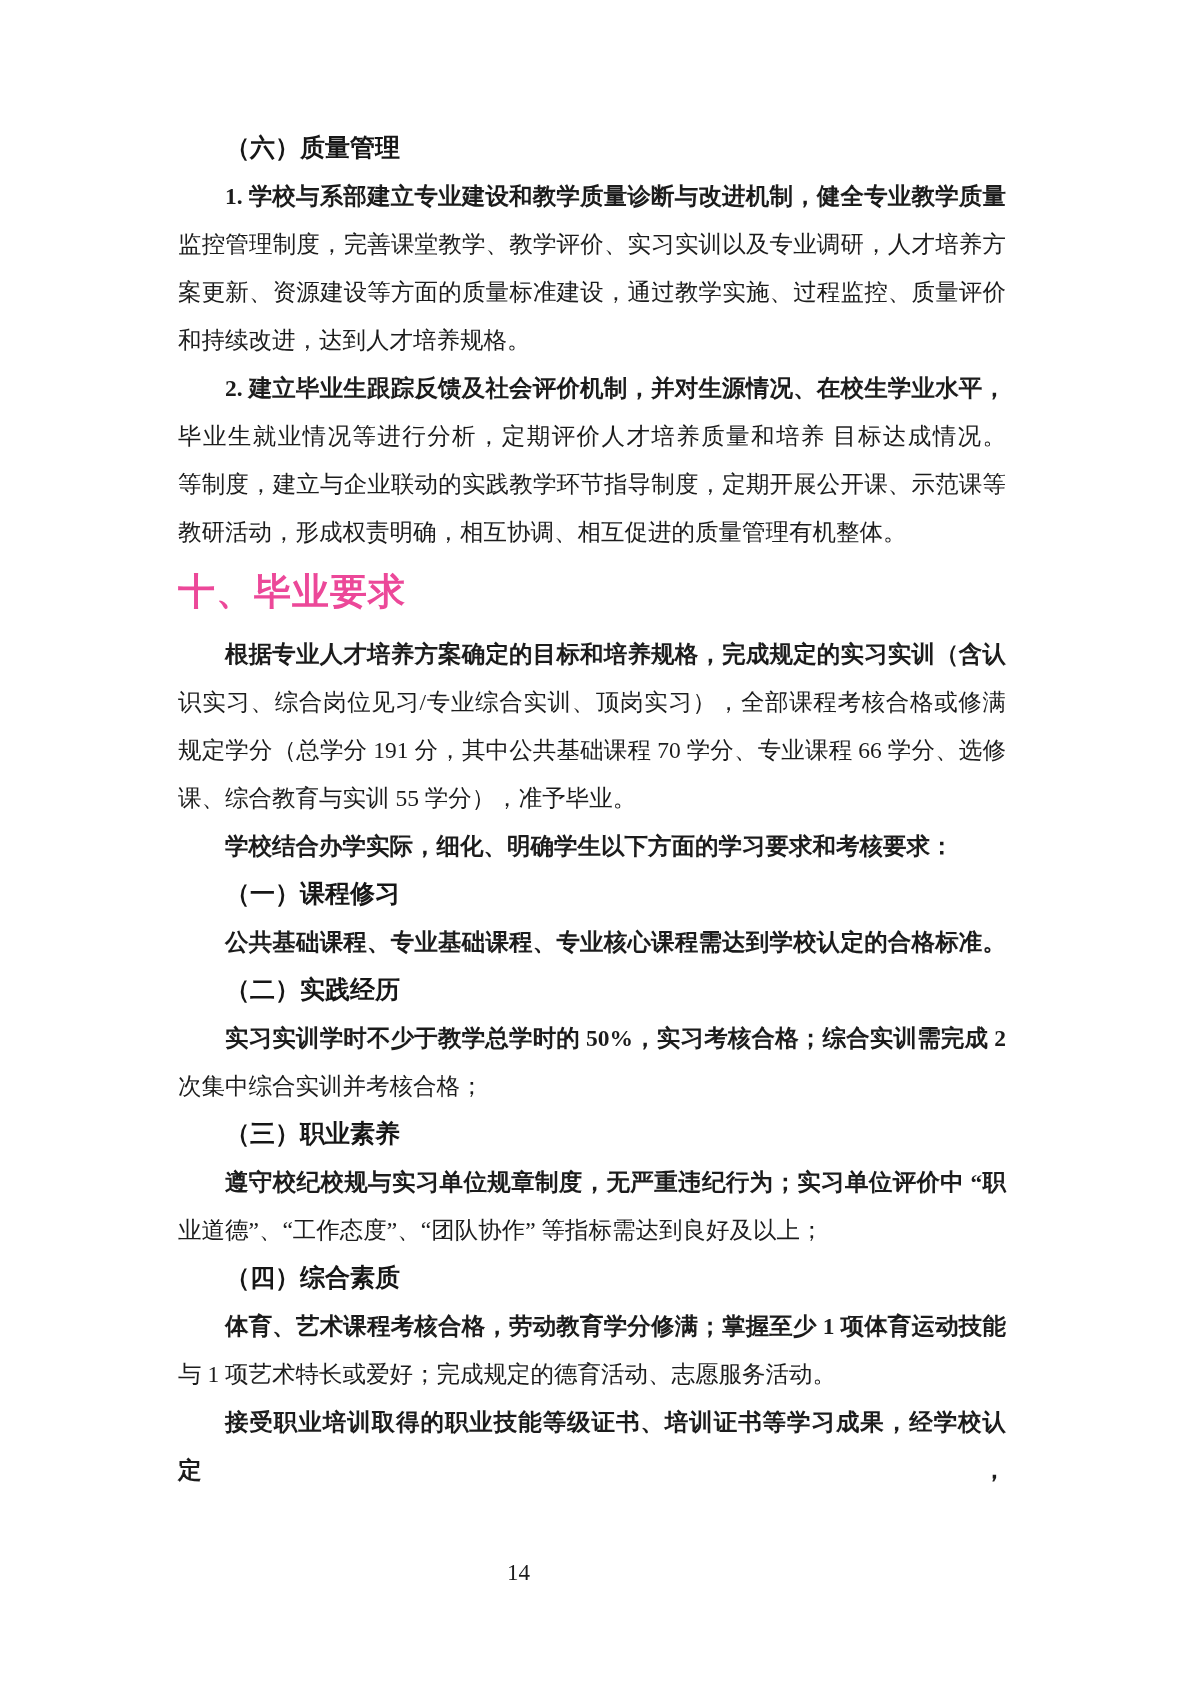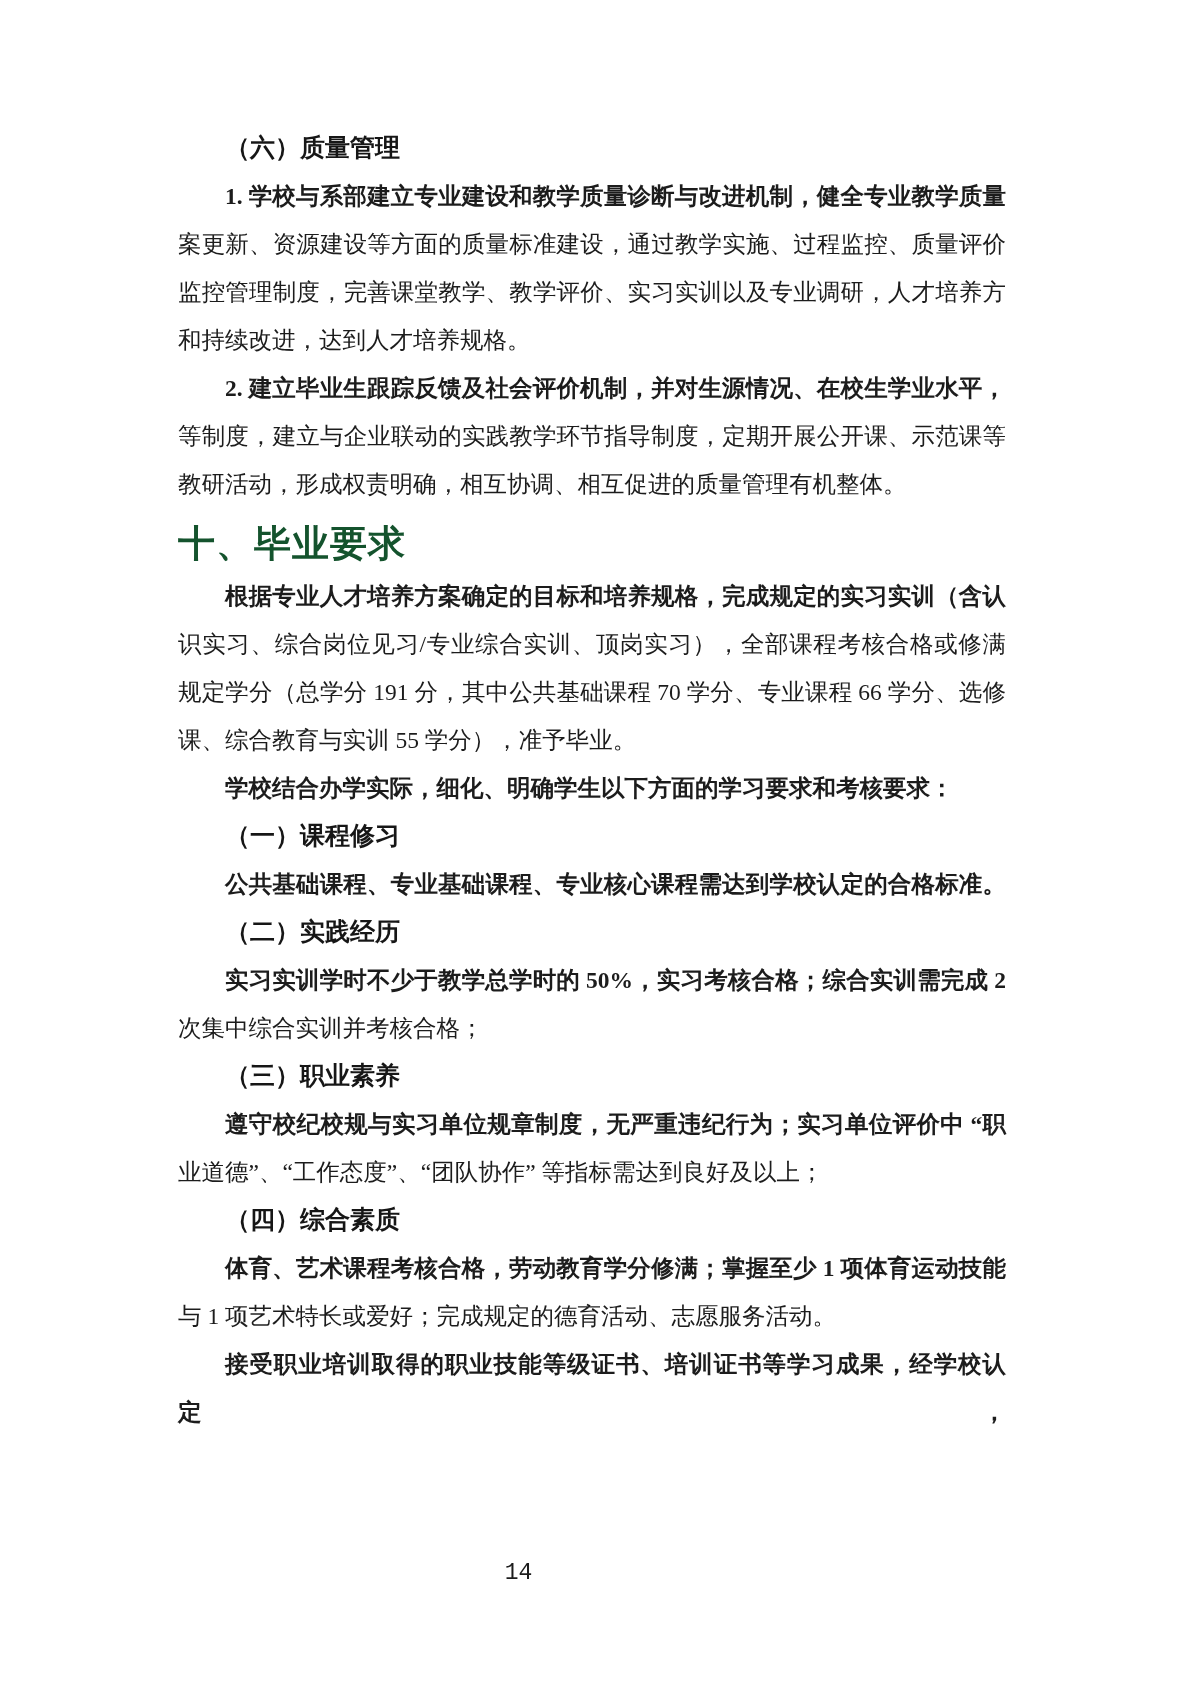--- a/index.html
+++ b/index.html
@@ -22,22 +22,23 @@
     top: 124px;
     width: 828px;
   }
   
   .h1 {
     font-family: "Liberation Sans", sans-serif;
     font-weight: bold;
     font-size: 37px;
     line-height: 56px;
     margin-top: 8px;
+    margin-bottom: 10px;
     letter-spacing: 1px;
-    color: #14532d;
+    color: #ec4899;
   }
   
   .h2 {
     font-family: "Liberation Serif", serif;
     font-weight: bold;
     font-size: 25px;
     line-height: 48px;
     text-indent: 47px;
     color: #161616;
   }
@@ -57,36 +58,37 @@
   .line-indent, .line-indent-j {
     text-indent: 47px;
     font-weight: bold;
   }
   .page-number {
     position: absolute;
     top: 1560px;
     left: 0;
     width: 100%;
     text-align: center;
-    font-family: Liberation Mono, monospace;
+    font-family: Liberation Serif, serif;
     font-size: 23px;
     color: #1c1c1c;
   }
 </style>
 </head>
 <body>
 
 <div class="page">
   <div class="content">
       <div class="h2">（六）质量管理</div>
       <div class="line-indent-j">1. 学校与系部建立专业建设和教学质量诊断与改进机制，健全专业教学质量</div>
+      <div class="line-j">监控管理制度，完善课堂教学、教学评价、实习实训以及专业调研，人才培养方</div>
       <div class="line-j">案更新、资源建设等方面的质量标准建设，通过教学实施、过程监控、质量评价</div>
-      <div class="line-j">监控管理制度，完善课堂教学、教学评价、实习实训以及专业调研，人才培养方</div>
       <div class="line">和持续改进，达到人才培养规格。</div>
       <div class="line-indent-j">2. 建立毕业生跟踪反馈及社会评价机制，并对生源情况、在校生学业水平，</div>
+      <div class="line-j">毕业生就业情况等进行分析，定期评价人才培养质量和培养 目标达成情况。</div>
       <div class="line-j">等制度，建立与企业联动的实践教学环节指导制度，定期开展公开课、示范课等</div>
       <div class="line">教研活动，形成权责明确，相互协调、相互促进的质量管理有机整体。</div>
       <div class="h1">十、毕业要求</div>
       <div class="line-indent-j">根据专业人才培养方案确定的目标和培养规格，完成规定的实习实训（含认</div>
       <div class="line-j">识实习、综合岗位见习/专业综合实训、顶岗实习），全部课程考核合格或修满</div>
       <div class="line-j">规定学分（总学分 191 分，其中公共基础课程 70 学分、专业课程 66 学分、选修</div>
       <div class="line">课、综合教育与实训 55 学分），准予毕业。</div>
       <div class="line-indent">学校结合办学实际，细化、明确学生以下方面的学习要求和考核要求：</div>
       <div class="h2">（一）课程修习</div>
       <div class="line-indent-j">公共基础课程、专业基础课程、专业核心课程需达到学校认定的合格标准。</div>

